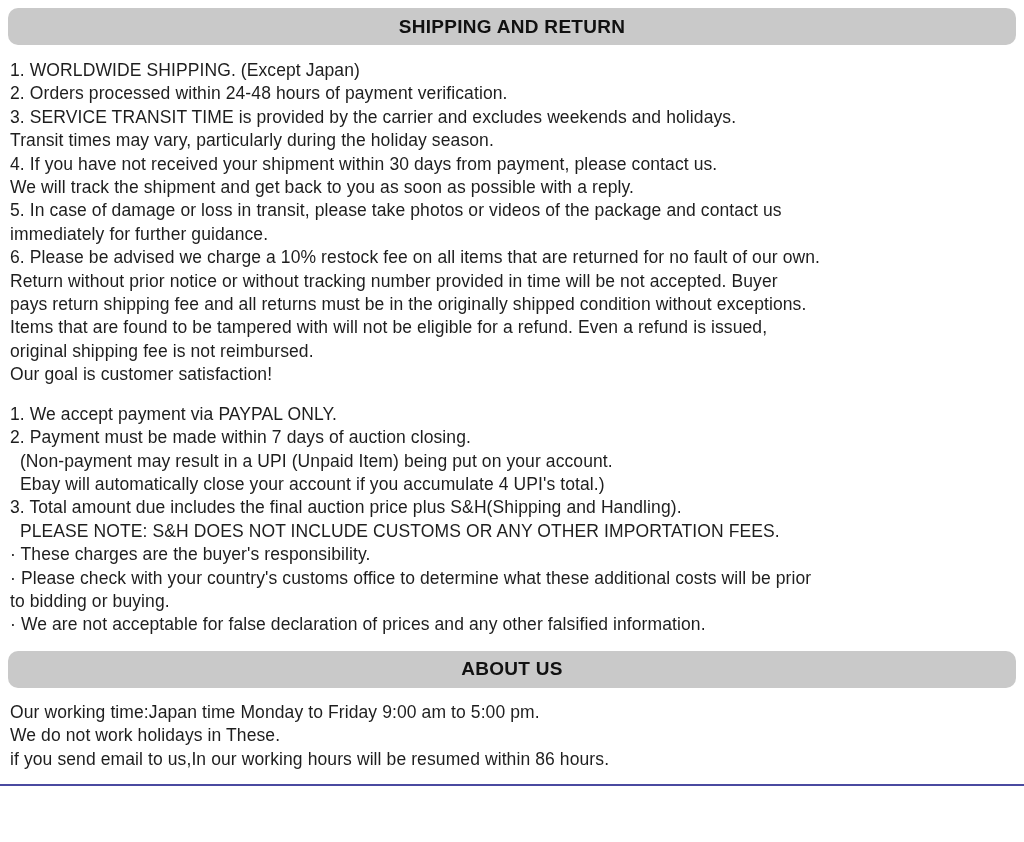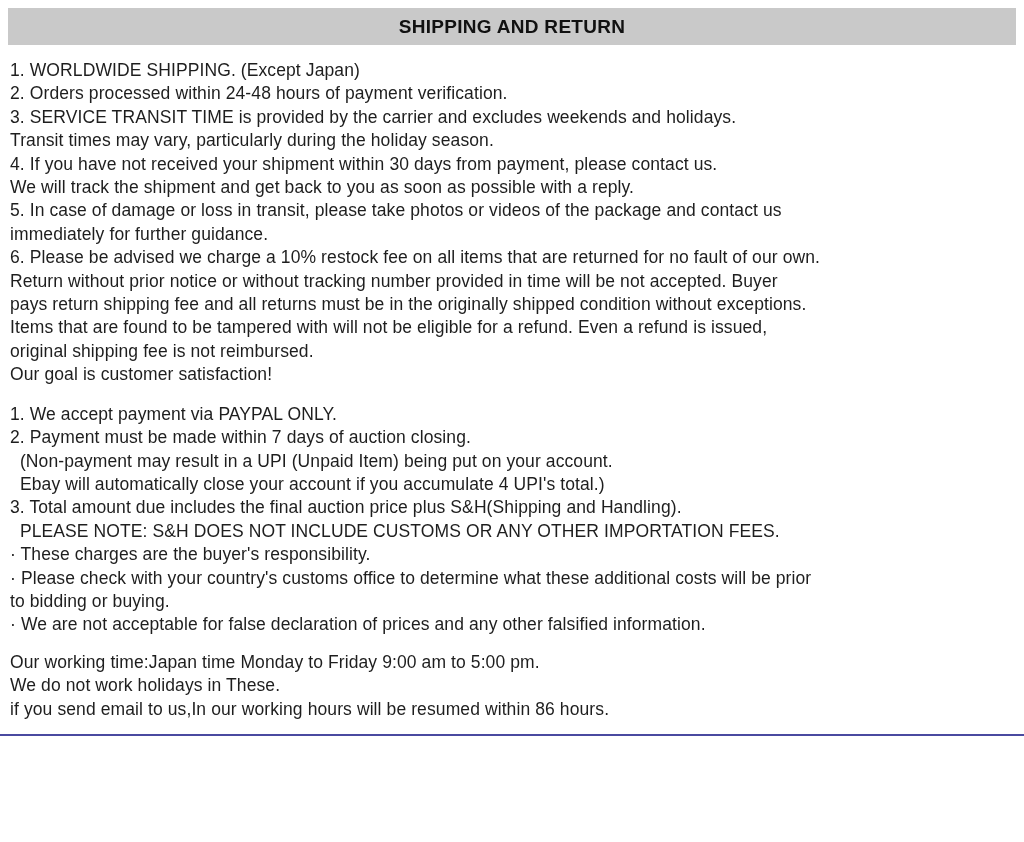--- a/index.html
+++ b/index.html
@@ -17,20 +17,21 @@
     padding-top: 8px;
     box-sizing: border-box;
   }
   .section-header {
     margin: 0 8px;
     height: 37px;
     background: #c9c9c9;
     display: flex;
     align-items: center;
     justify-content: center;
+    border-radius: 10px;
   }
   .section-title {
     font-size: 19px;
     font-weight: bold;
     color: #111111;
     letter-spacing: 0.3px;
   }
   .section-body {
     padding: 0 8px 0 10px;
     font-size: 17.5px;
@@ -59,18 +60,21 @@
       <span class="section-title">SHIPPING AND RETURN</span>
     </div>
     <div class="section-body body-shipping"><div class="text-line">1. WORLDWIDE SHIPPING. (Except Japan)</div><div class="text-line">2. Orders processed within 24-48 hours of payment verification.</div><div class="text-line">3. SERVICE TRANSIT TIME is provided by the carrier and excludes weekends and holidays.</div><div class="text-line">Transit times may vary, particularly during the holiday season.</div><div class="text-line">4. If you have not received your shipment within 30 days from payment, please contact us.</div><div class="text-line">We will track the shipment and get back to you as soon as possible with a reply.</div><div class="text-line">5. In case of damage or loss in transit, please take photos or videos of the package and contact us</div><div class="text-line">immediately for further guidance.</div><div class="text-line">6. Please be advised we charge a 10% restock fee on all items that are returned for no fault of our own.</div><div class="text-line">Return without prior notice or without tracking number provided in time will be not accepted. Buyer</div><div class="text-line">pays return shipping fee and all returns must be in the originally shipped condition without exceptions.</div><div class="text-line">Items that are found to be tampered with will not be eligible for a refund. Even a refund is issued,</div><div class="text-line">original shipping fee is not reimbursed.</div><div class="text-line">Our goal is customer satisfaction!</div></div>
   </div>
 
   <div class="section">
     <div class="section-body body-payment"><div class="text-line">1. We accept payment via PAYPAL ONLY.</div><div class="text-line">2. Payment must be made within 7 days of auction closing.</div><div class="text-line">  (Non-payment may result in a UPI (Unpaid Item) being put on your account.</div><div class="text-line">  Ebay will automatically close your account if you accumulate 4 UPI's total.)</div><div class="text-line">3. Total amount due includes the final auction price plus S&amp;H(Shipping and Handling).</div><div class="text-line">  PLEASE NOTE: S&amp;H DOES NOT INCLUDE CUSTOMS OR ANY OTHER IMPORTATION FEES.</div><div class="text-line">· These charges are the buyer's responsibility.</div><div class="text-line">· Please check with your country's customs office to determine what these additional costs will be prior</div><div class="text-line">to bidding or buying.</div><div class="text-line">· We are not acceptable for false declaration of prices and any other falsified information.</div></div>
   </div>
 
   <div class="section">
+    <div class="section-header">
+      <span class="section-title">ABOUT US</span>
+    </div>
     <div class="section-body body-about"><div class="text-line">Our working time:Japan time Monday to Friday 9:00 am to 5:00 pm.</div><div class="text-line">We do not work holidays in These.</div><div class="text-line">if you send email to us,In our working hours will be resumed within 86 hours.</div></div>
   </div>
 
   <hr class="bottom-divider">
 
 </div>
 
 </body></html>

